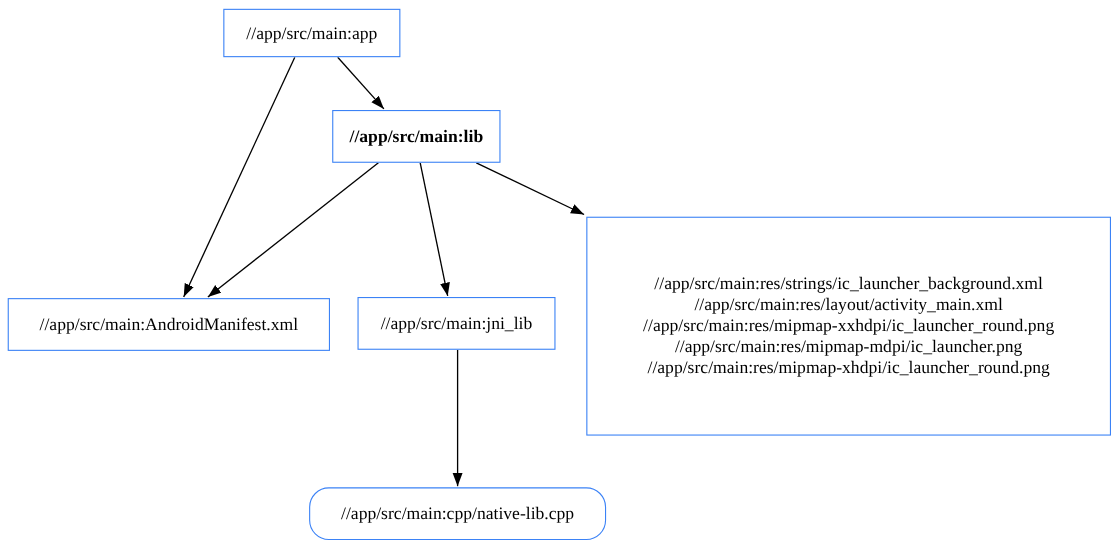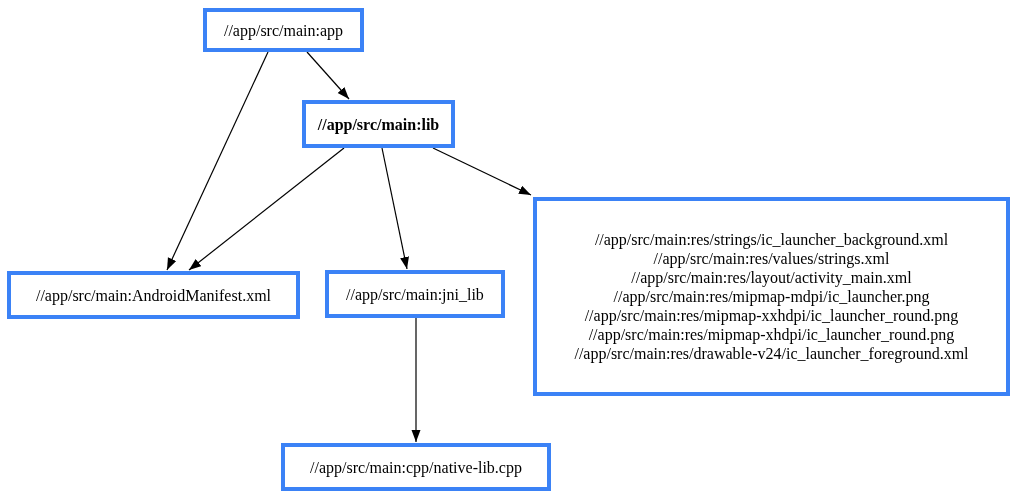--- a/index.html
+++ b/index.html
@@ -19,37 +19,37 @@
   #edges-layer {
     position: absolute;
     left: 0;
     top: 0;
     width: 1018px;
     height: 496px;
   }
   .node {
     position: absolute;
     box-sizing: border-box;
-    border: 4px solid #3b82f6;
+    border: 1px solid #3b82f6;
     background: #ffffff;
     display: flex;
     align-items: center;
     justify-content: center;
     font-size: 16px;
     line-height: 19px;
     text-align: center;
     white-space: nowrap;
   }
   #node-app        { left: 203px; top:   8px; width: 161px; height: 44px; }
   #node-lib        { left: 302px; top: 100px; width: 153px; height: 48px; font-weight: bold; }
   #node-manifest   { left:   7px; top: 271px; width: 293px; height: 48px; }
   #node-jni-lib    { left: 325px; top: 270px; width: 180px; height: 48px; }
   #node-resources  { left: 533px; top: 197px; width: 477px; height: 199px;
                      flex-direction: column; justify-content: center; }
-  #node-native-lib { left: 281px; top: 443px; width: 270px; height: 48px; }
+  #node-native-lib { left: 281px; top: 443px; width: 270px; height: 48px; border-radius: 18px; }
   .res-line {
     display: block;
     height: 19px;
     line-height: 19px;
   }
   svg line {
     stroke: #000000;
     stroke-width: 1.2;
   }
 </style>
@@ -83,25 +83,23 @@
   <div class="node" id="node-manifest">
     <span>//app/src/main:AndroidManifest.xml</span>
   </div>
 
   <div class="node" id="node-jni-lib">
     <span>//app/src/main:jni_lib</span>
   </div>
 
   <div class="node" id="node-resources">
     <span class="res-line">//app/src/main:res/strings/ic_launcher_background.xml</span>
-    <span class="res-line">//app/src/main:res/values/strings.xml</span>
     <span class="res-line">//app/src/main:res/layout/activity_main.xml</span>
+    <span class="res-line">//app/src/main:res/mipmap-xxhdpi/ic_launcher_round.png</span>
     <span class="res-line">//app/src/main:res/mipmap-mdpi/ic_launcher.png</span>
-    <span class="res-line">//app/src/main:res/mipmap-xxhdpi/ic_launcher_round.png</span>
     <span class="res-line">//app/src/main:res/mipmap-xhdpi/ic_launcher_round.png</span>
-    <span class="res-line">//app/src/main:res/drawable-v24/ic_launcher_foreground.xml</span>
   </div>
 
   <div class="node" id="node-native-lib">
     <span>//app/src/main:cpp/native-lib.cpp</span>
   </div>
 
 </div>
 
 </body></html>

